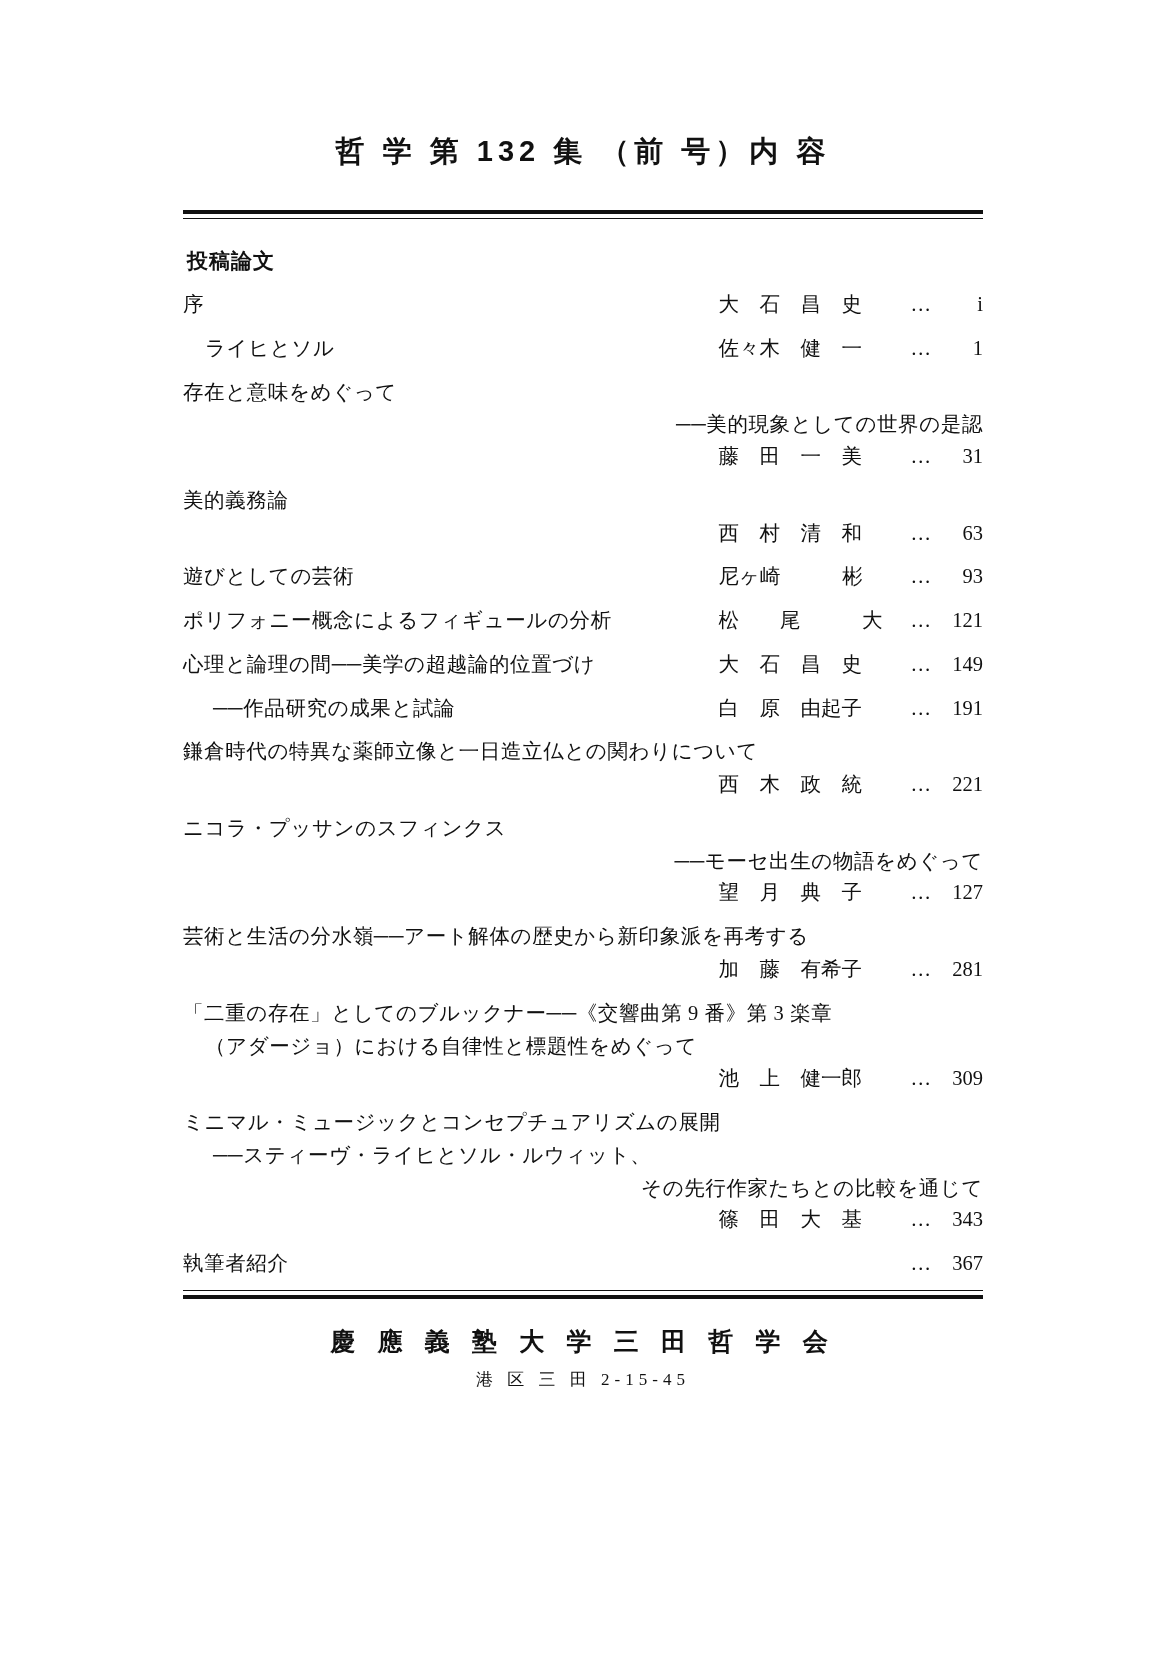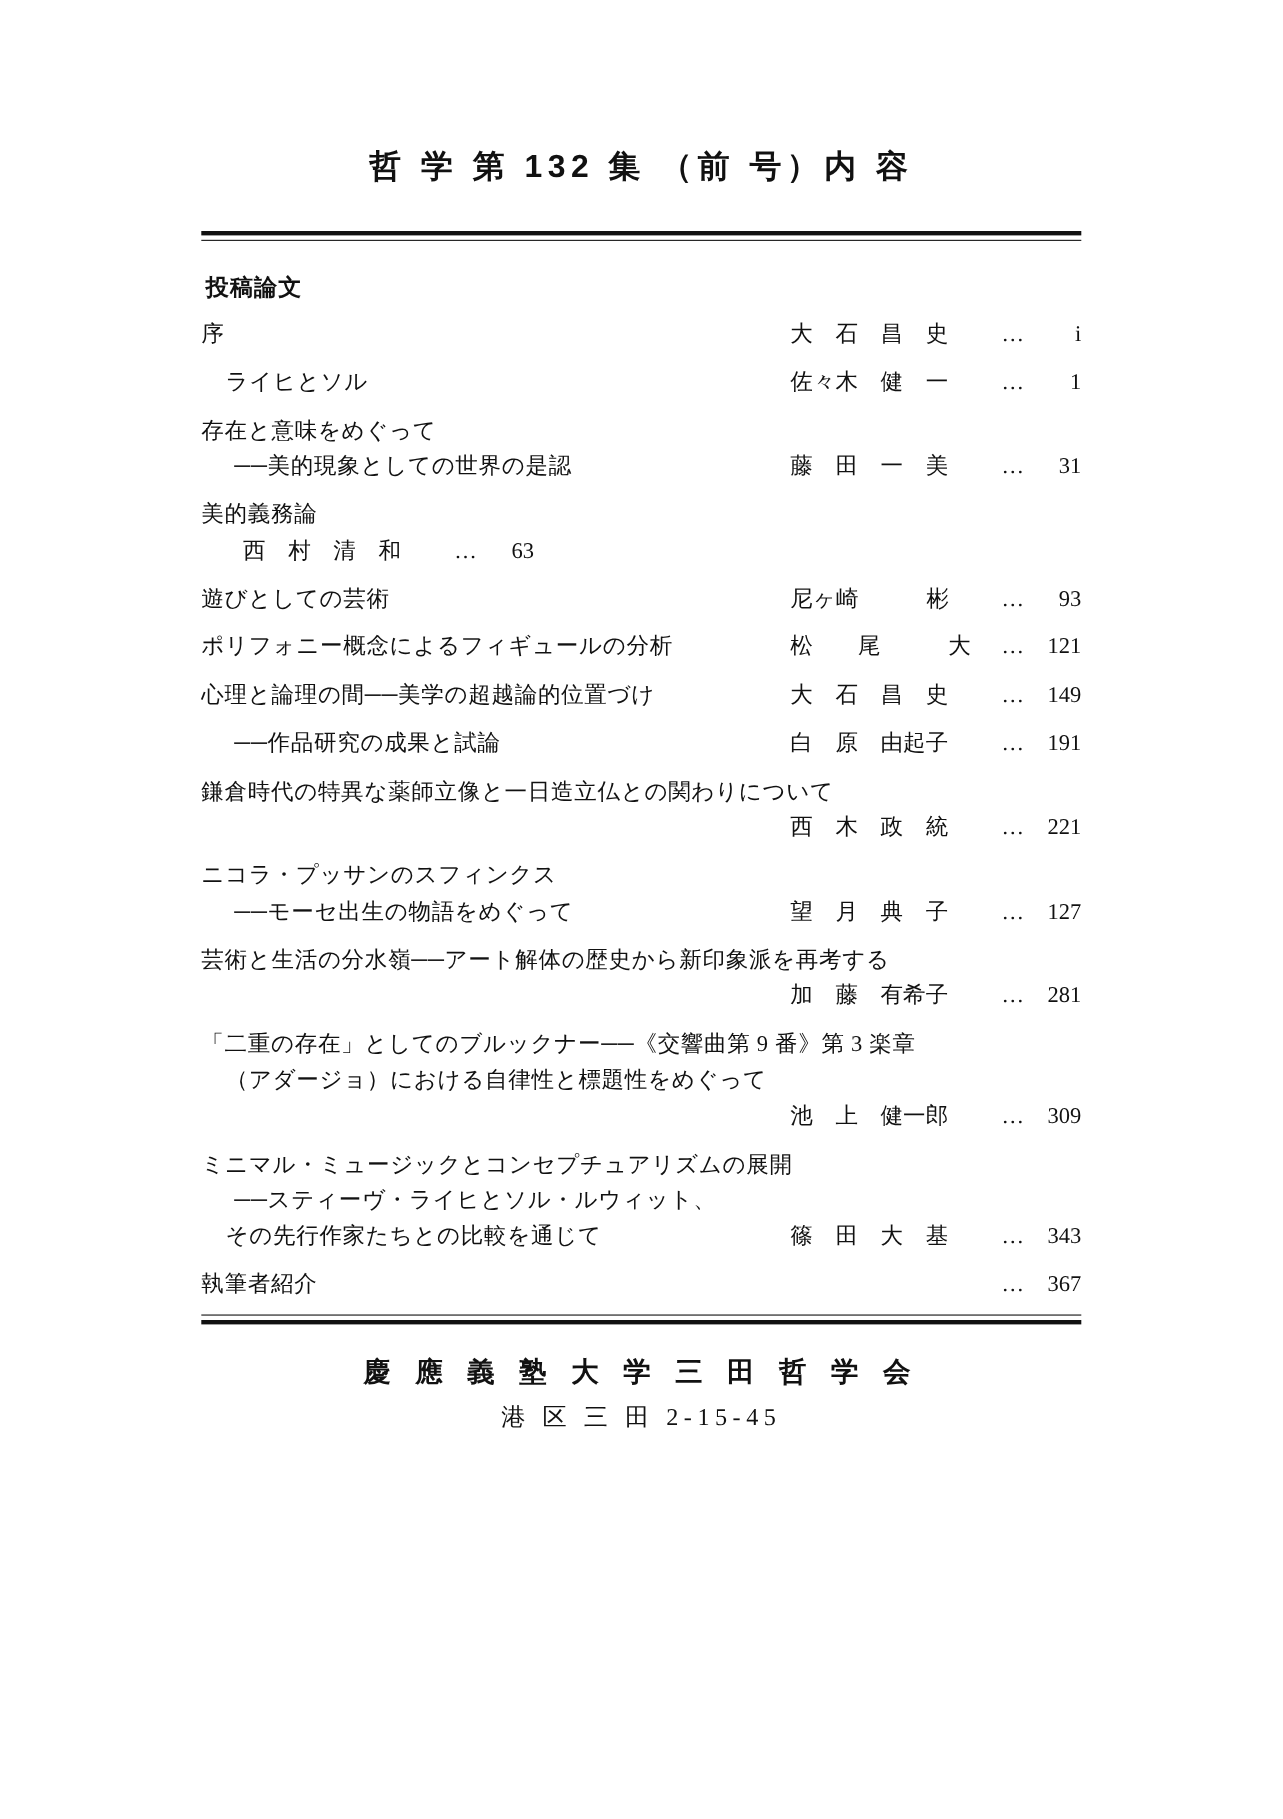--- a/index.html
+++ b/index.html
@@ -100,33 +100,34 @@
   }
   .page-num {
     font-size: 20.5px;
     display: inline-block;
     width: 46px;
     text-align: right;
     font-family: "Liberation Serif", "DejaVu Serif", serif;
   }
   .entry .row + .row {
     margin-top: 1px;
+    flex-direction: column;
   }
   .footer {
     width: 800px;
     margin: 26px auto 0 auto;
     text-align: center;
   }
   .footer .org {
     font-size: 25px;
     letter-spacing: 8px;
     font-weight: bold;
   }
   .footer .addr {
-    font-size: 22px;
+    font-size: 17px;
     letter-spacing: 5px;
     margin-top: 10px;
   }
 </style>
 </head>
 <body>
 
 <div class="page">
 
   <div class="title">哲 学 第 132 集 （前 号）内 容</div>

